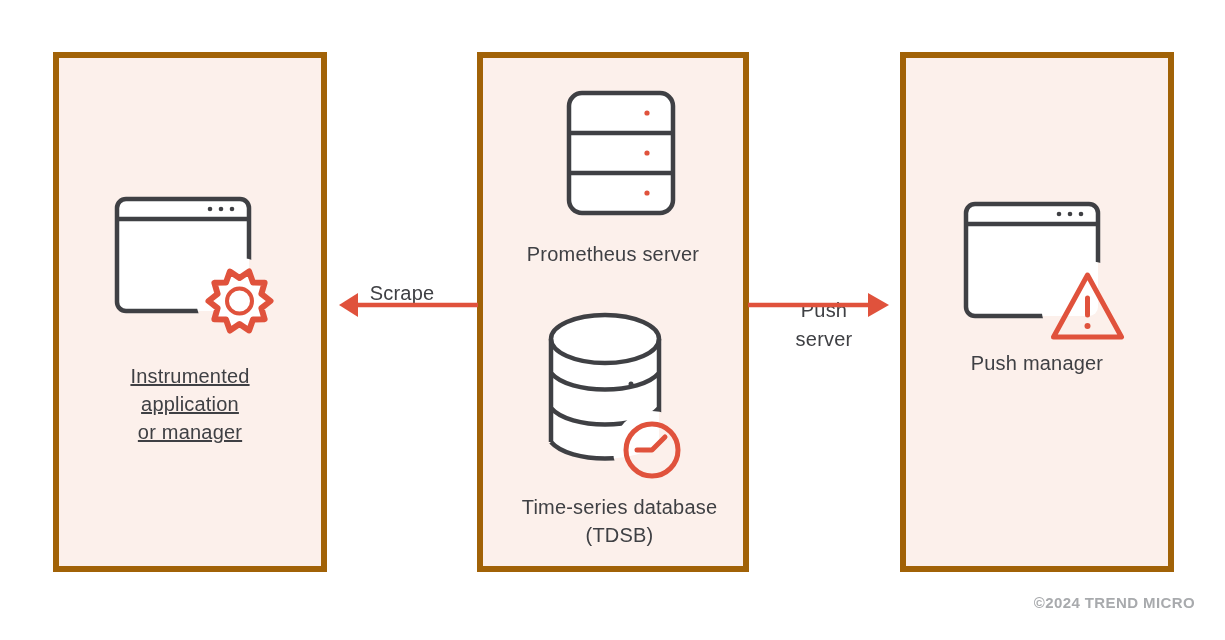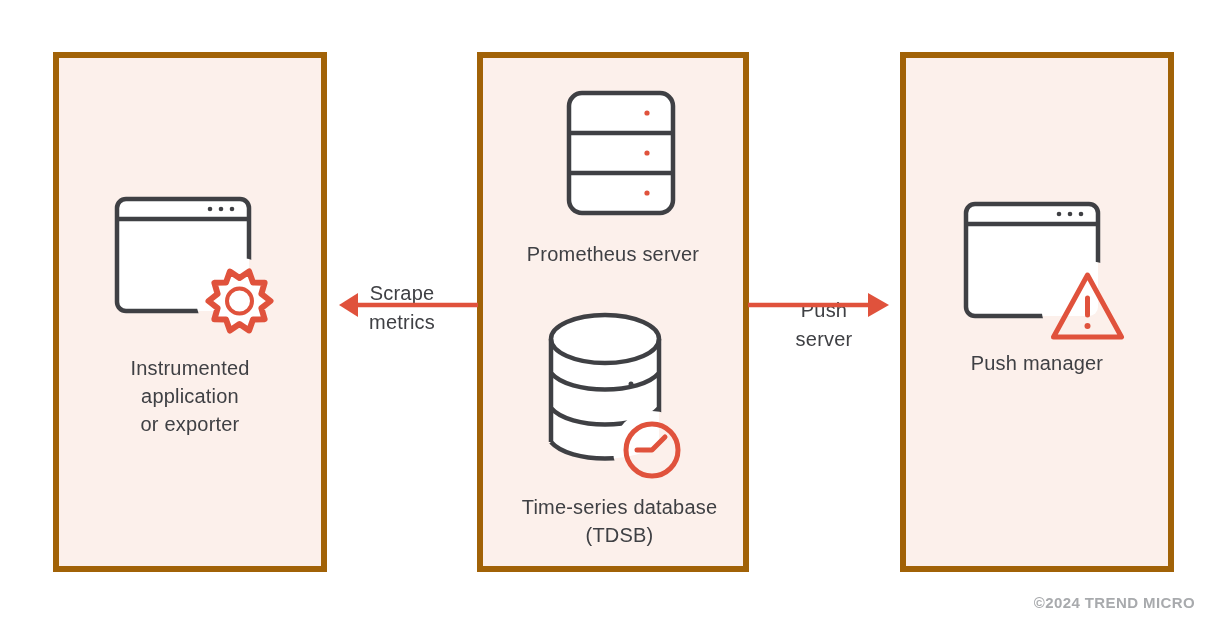--- a/index.html
+++ b/index.html
@@ -16,21 +16,21 @@
   .node-alert  { left:900px; }
   .icon { position:absolute; }
   .app-window-gear   { left:55px;  top:136px; }
   .server-icon-pos   { left:83px;  top:31px; }
   .db-clock          { left:65px;  top:253px; }
   .alert-window-tri  { left:56px;  top:141px; }
   .node-label {
     position:absolute; left:0; right:0; text-align:center;
     font-size:20px; line-height:28px; color:#3f4044; letter-spacing:0.2px;
   }
-  .label-app       { top:296px; }
+  .label-app       { top:304px;text-decoration:underline; }
   .label-prom      { top:182px; }
   .label-tsdb      { top:435px;margin-left:13px; }
   .label-alert     { top:291px; }
   .edge-arrow { position:absolute; }
   .arrow-scrape { left:336px; top:288px; }
   .arrow-push   { left:748px; top:288px; }
   .edge-label {
     position:absolute; width:150px; text-align:center;
     font-size:20px; line-height:29px; color:#3f4044; letter-spacing:0.2px;margin-top:44px;
   }
@@ -65,21 +65,21 @@
           <circle cx="118" cy="15" r="2.3"></circle>
       </g>
       <g>
         <polygon fill="#ffffff" stroke="#e0523c" stroke-width="6" stroke-linejoin="round" points="156.5,107 147.4,114.1 150.6,125.2 139,125.6 135.1,136.5 125.5,130 115.9,136.5 112,125.6 100.4,125.2 103.6,114.1 94.5,107 103.6,99.9 100.4,88.8 112,88.4 115.9,77.5 125.5,84 135.1,77.5 139,88.4 150.6,88.8 147.4,99.9"></polygon>
         <circle cx="125.5" cy="107" r="12.5" fill="#ffffff" stroke="#e0523c" stroke-width="4"></circle>
       </g>
     </svg>
     <div class="node-label label-app">
       <div>Instrumented</div>
       <div>application</div>
-      <div>or exporter</div>
+      <div>or manager</div>
     </div>
   </div>
 
   <div class="node node-center">
     <svg class="icon server-icon-pos" width="110" height="128" viewBox="0 0 110 128">
       <rect x="3" y="4" width="104" height="120" rx="13" fill="#ffffff" stroke="#3f4044" stroke-width="4.5"></rect>
       <line x1="3" y1="44" x2="107" y2="44" stroke="#3f4044" stroke-width="4.5"></line>
       <line x1="3" y1="84" x2="107" y2="84" stroke="#3f4044" stroke-width="4.5"></line>
       <circle cx="81" cy="24" r="2.6" fill="#e0523c"></circle>
       <circle cx="81" cy="64" r="2.6" fill="#e0523c"></circle>
@@ -138,21 +138,20 @@
         <polygon points="125.5,76 159.5,138 91.5,138" fill="none" stroke="#e0523c" stroke-width="5" stroke-linejoin="round"></polygon>
         <line x1="125.5" y1="99" x2="125.5" y2="116" stroke="#e0523c" stroke-width="5" stroke-linecap="round"></line>
         <circle cx="125.5" cy="127" r="3" fill="#e0523c"></circle>
       </g>
     </svg>
     <div class="node-label label-alert">Push manager</div>
   </div>
 
   <div class="edge-label edge-label-scrape">
     <div>Scrape</div>
-    <div>metrics</div>
   </div>
   <svg class="edge-arrow arrow-scrape" width="142" height="34" viewBox="0 0 142 34">
     <line x1="142" y1="17" x2="20" y2="17" stroke="#e0523c" stroke-width="4.5"></line>
     <polygon points="22,5 22,29 3,17" fill="#e0523c"></polygon>
   </svg>
 
   <div class="edge-label edge-label-push">
     <div>Push</div>
     <div>server</div>
   </div>

